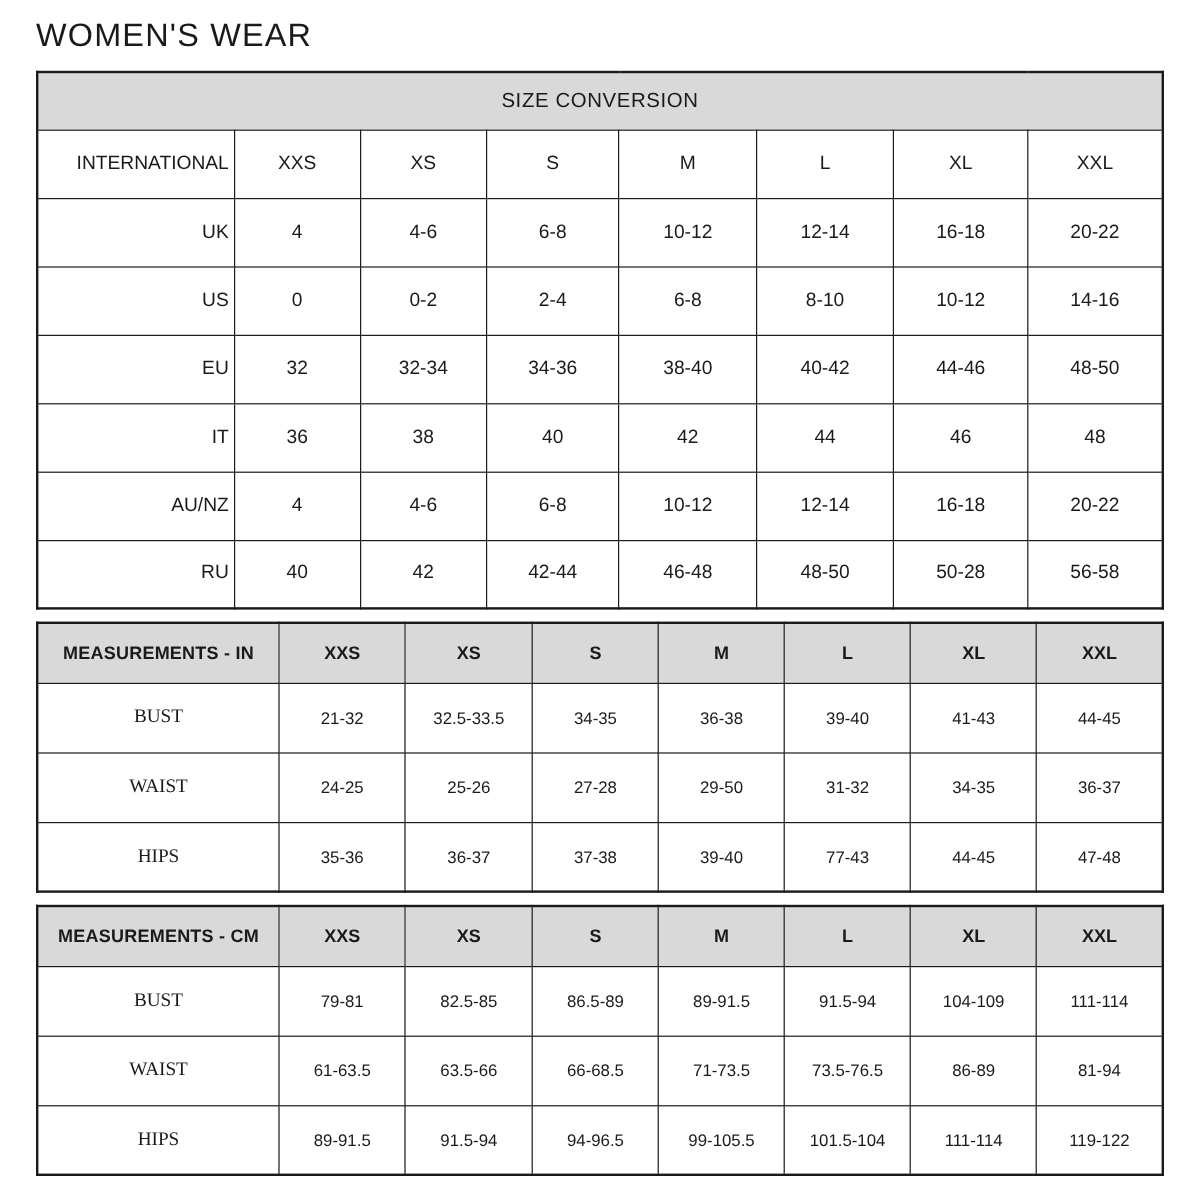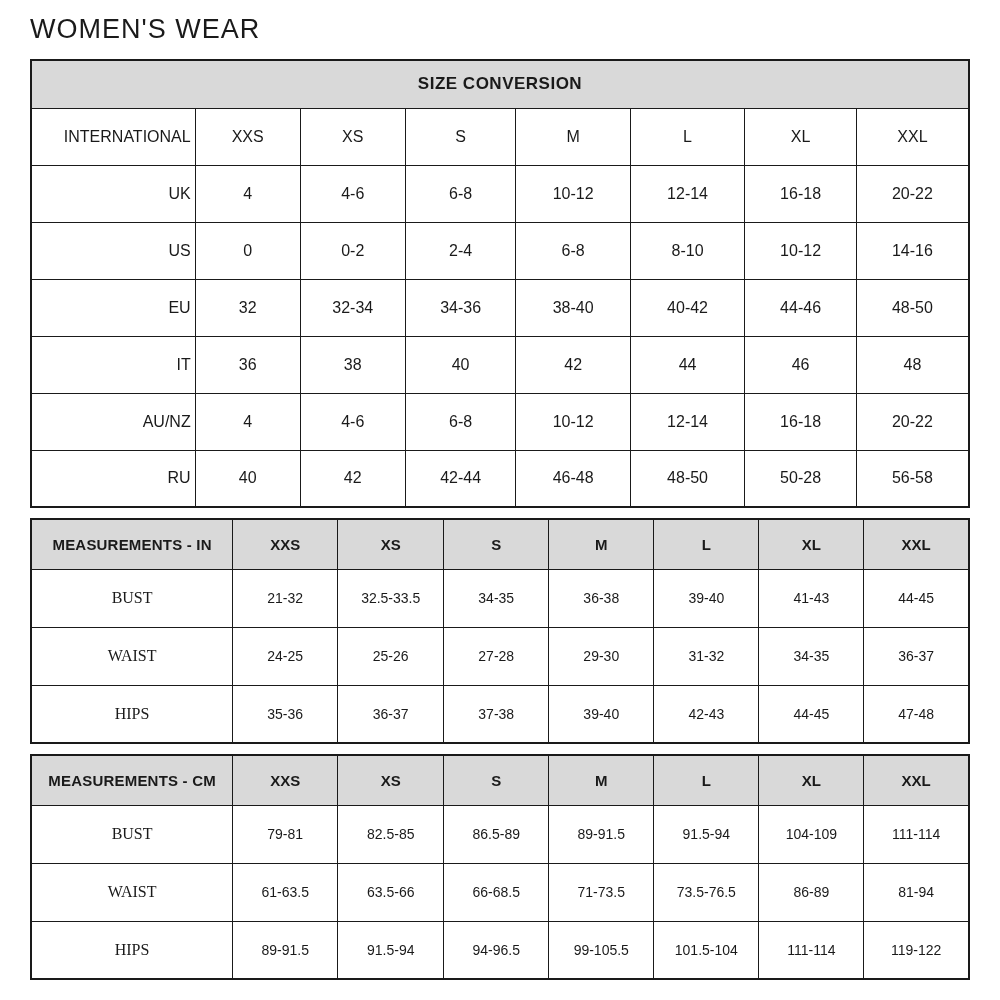--- a/index.html
+++ b/index.html
@@ -35,21 +35,21 @@
     text-align: center;
     vertical-align: middle;
     padding: 0 4px;
     overflow: hidden;
   }
   .tbl-gap { margin-top: 10px; padding-left: 16px; }
 
   
   .t1-title-row td {
     background: var(--header_bg);
-    font-weight: bold;
+    font-weight: normal;
     font-size: 17px;
     height: 48px;
     letter-spacing: 0.5px;
   }
   .t1-row td { height: 57px; font-size: 16px; }
   .t1-row .row-label { font-size: 16px; text-align: right; }
 
   
   .m-head td {
     background: var(--header_bg);
@@ -186,32 +186,32 @@
       <td>36-38</td>
       <td>39-40</td>
       <td>41-43</td>
       <td>44-45</td>
     </tr>
     <tr class="m-row">
       <td class="row-label">WAIST</td>
       <td>24-25</td>
       <td>25-26</td>
       <td>27-28</td>
-      <td>29-30</td>
+      <td>29-50</td>
       <td>31-32</td>
       <td>34-35</td>
       <td>36-37</td>
     </tr>
     <tr class="m-row">
       <td class="row-label">HIPS</td>
       <td>35-36</td>
       <td>36-37</td>
       <td>37-38</td>
       <td>39-40</td>
-      <td>42-43</td>
+      <td>77-43</td>
       <td>44-45</td>
       <td>47-48</td>
     </tr>
   </tbody>
     </table>
 
   <table class="tbl-gap">
     <colgroup>
       <col style="width:21.5%">
       <col style="width:11.2%">

